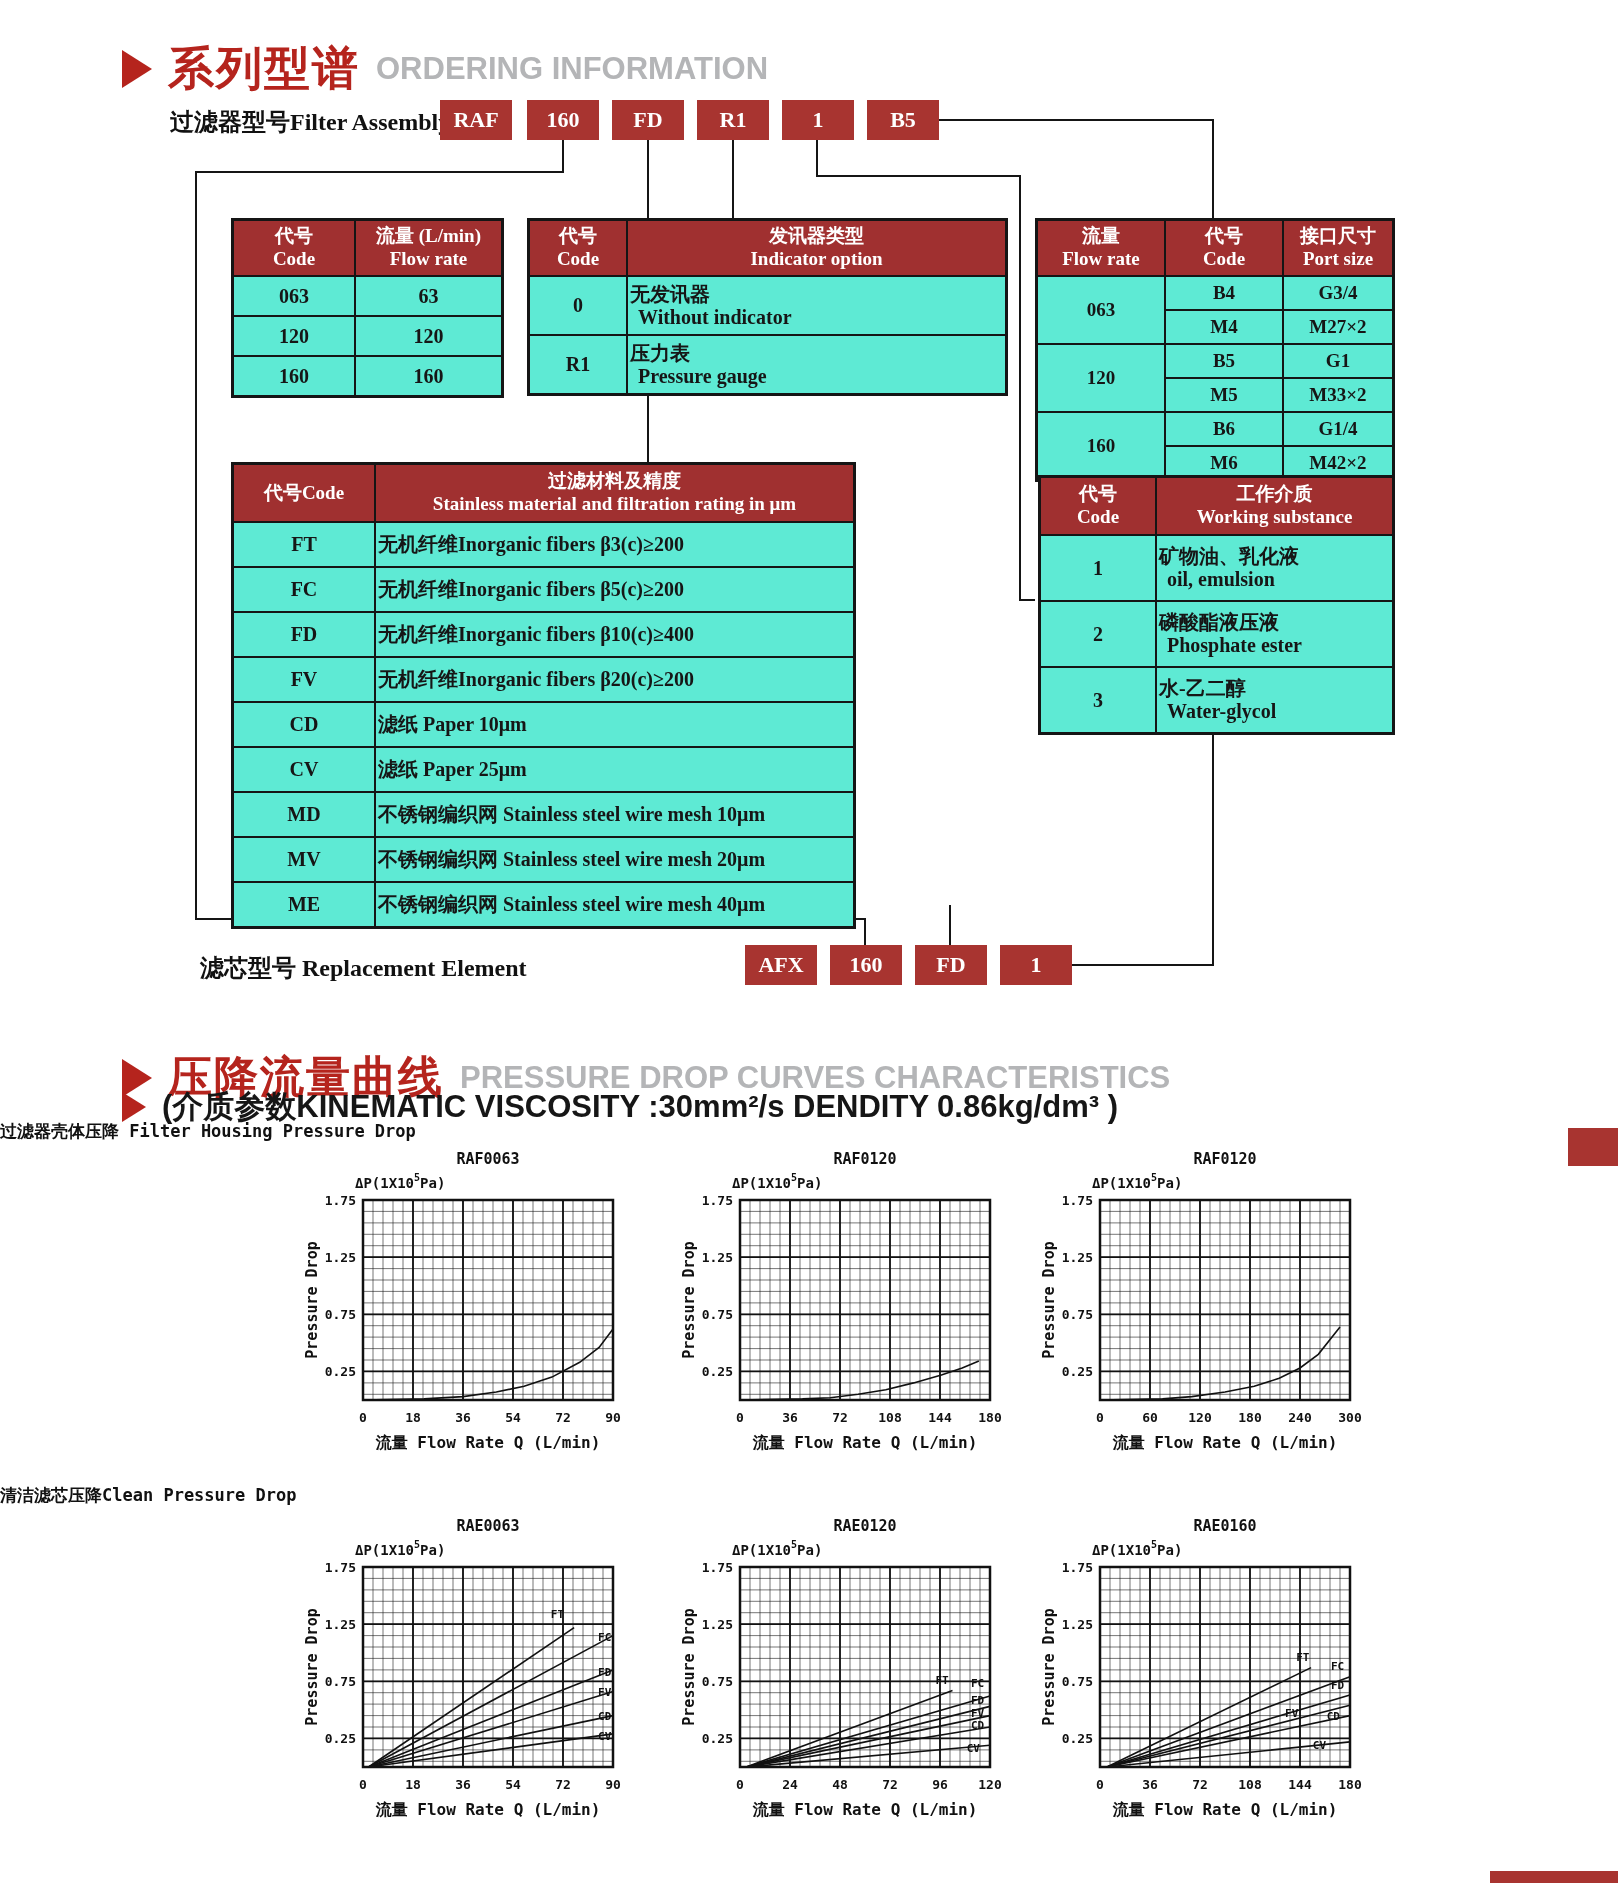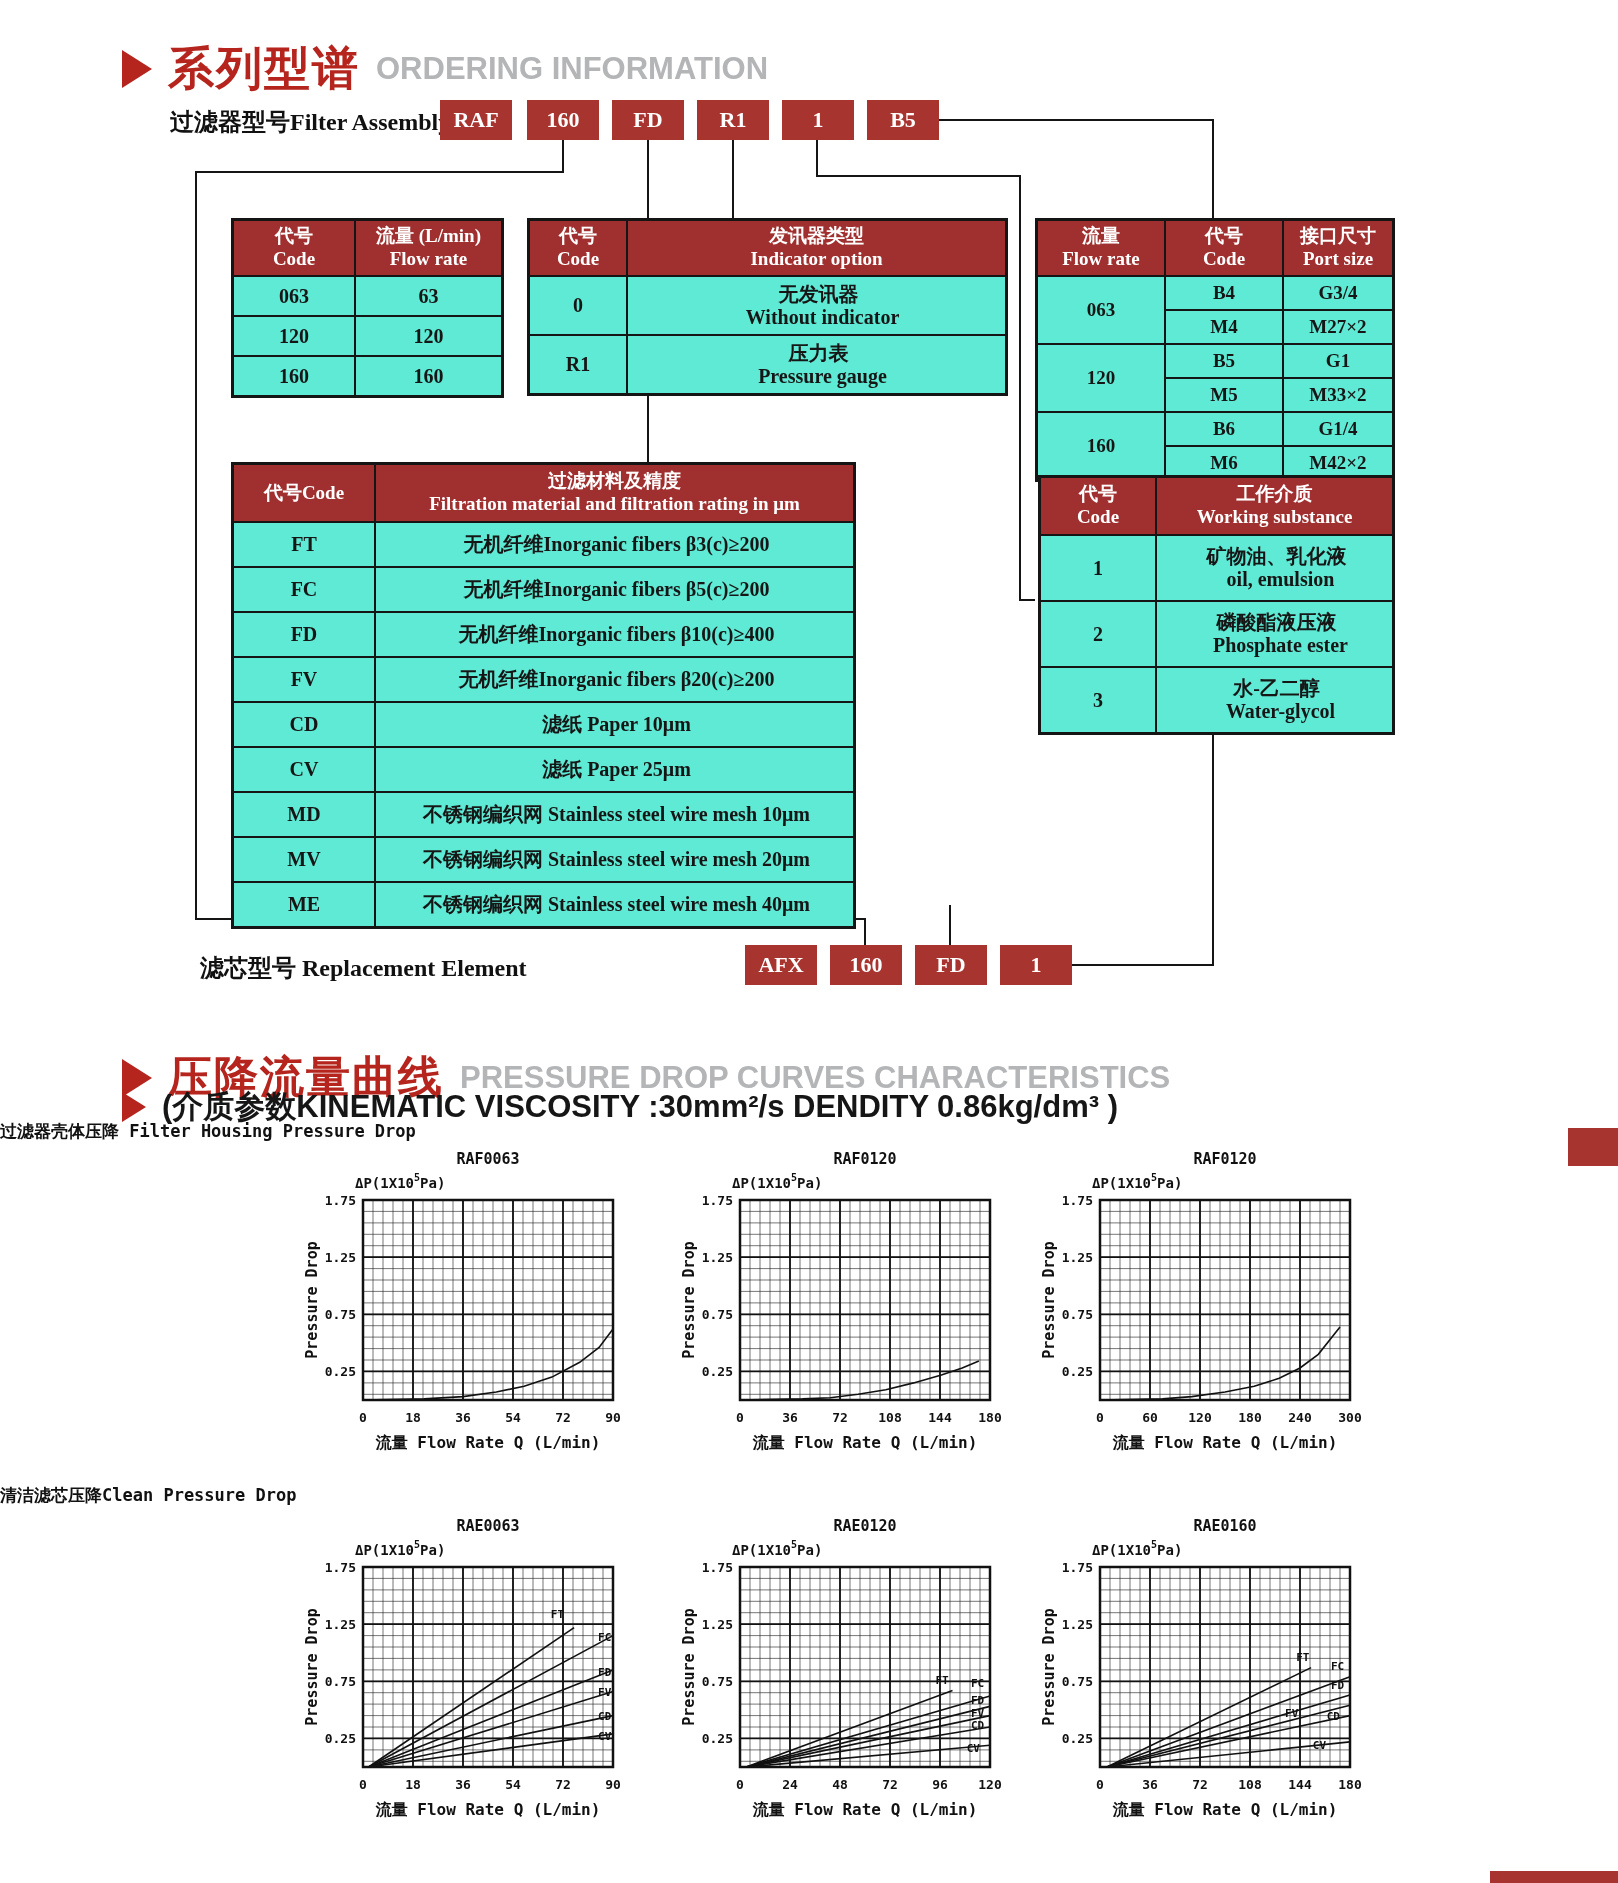--- a/index.html
+++ b/index.html
@@ -17,21 +17,21 @@
             display:flex;align-items:center;justify-content:center;
             font-family:"Liberation Serif",serif;font-weight:bold;font-size:22px;}
   .row-label{position:absolute;font-family:"Liberation Serif",serif;font-weight:bold;font-size:24px;color:#111;}
   
   .connectors{position:absolute;left:0;top:0;}
   
   table.tbl{position:absolute;border-collapse:collapse;background:#5eead4;border:3px solid #151515;table-layout:fixed;}
   .tbl th,.tbl td{border:2px solid #151515;padding:1px 4px;}
   .tbl th{background:#a03030;color:#fff;font-weight:bold;font-size:19px;line-height:1.2;text-align:center;}
   .tbl td{font-weight:bold;font-size:20px;text-align:center;color:#161616;line-height:1.15;}
-  .tbl td.lt{text-align:center;padding-left:8px;margin-left:7px;}
+  .tbl td.lt{text-align:left;padding-left:2px;margin-left:7px;}
   .tbl td .en{padding-left:8px;}
   #flow-table{left:231px;top:218px;width:273px;}
   #flow-table th{height:52px;} #flow-table td{height:36px;}
   #flow-table th:first-child{width:112px;}
   #indicator-table{left:527px;top:218px;width:481px;}
   #indicator-table th{height:52px;} #indicator-table td{height:55px;}
   #indicator-table th:first-child{width:88px;}
   #port-table{left:1035px;top:218px;width:360px;}
   #port-table th{height:52px;} #port-table td{height:30px;font-size:19px;}
   #port-table th:nth-child(1){width:118px;} #port-table th:nth-child(2){width:108px;}
@@ -186,21 +186,21 @@
       </tbody>
     </table>
   <table class="tbl" id="filtration-table">
       <tbody>
         <tr>
           <th>
             <div>代号Code</div>
           </th>
           <th>
             <div>过滤材料及精度</div>
-            <div>Filtration material and filtration rating in μm</div>
+            <div>Stainless material and filtration rating in μm</div>
           </th>
         </tr>
         <tr>
           <td>FT</td>
           <td class="lt">无机纤维Inorganic fibers β3(c)≥200</td>
         </tr>
         <tr>
           <td>FC</td>
           <td class="lt">无机纤维Inorganic fibers β5(c)≥200</td>
         </tr>

